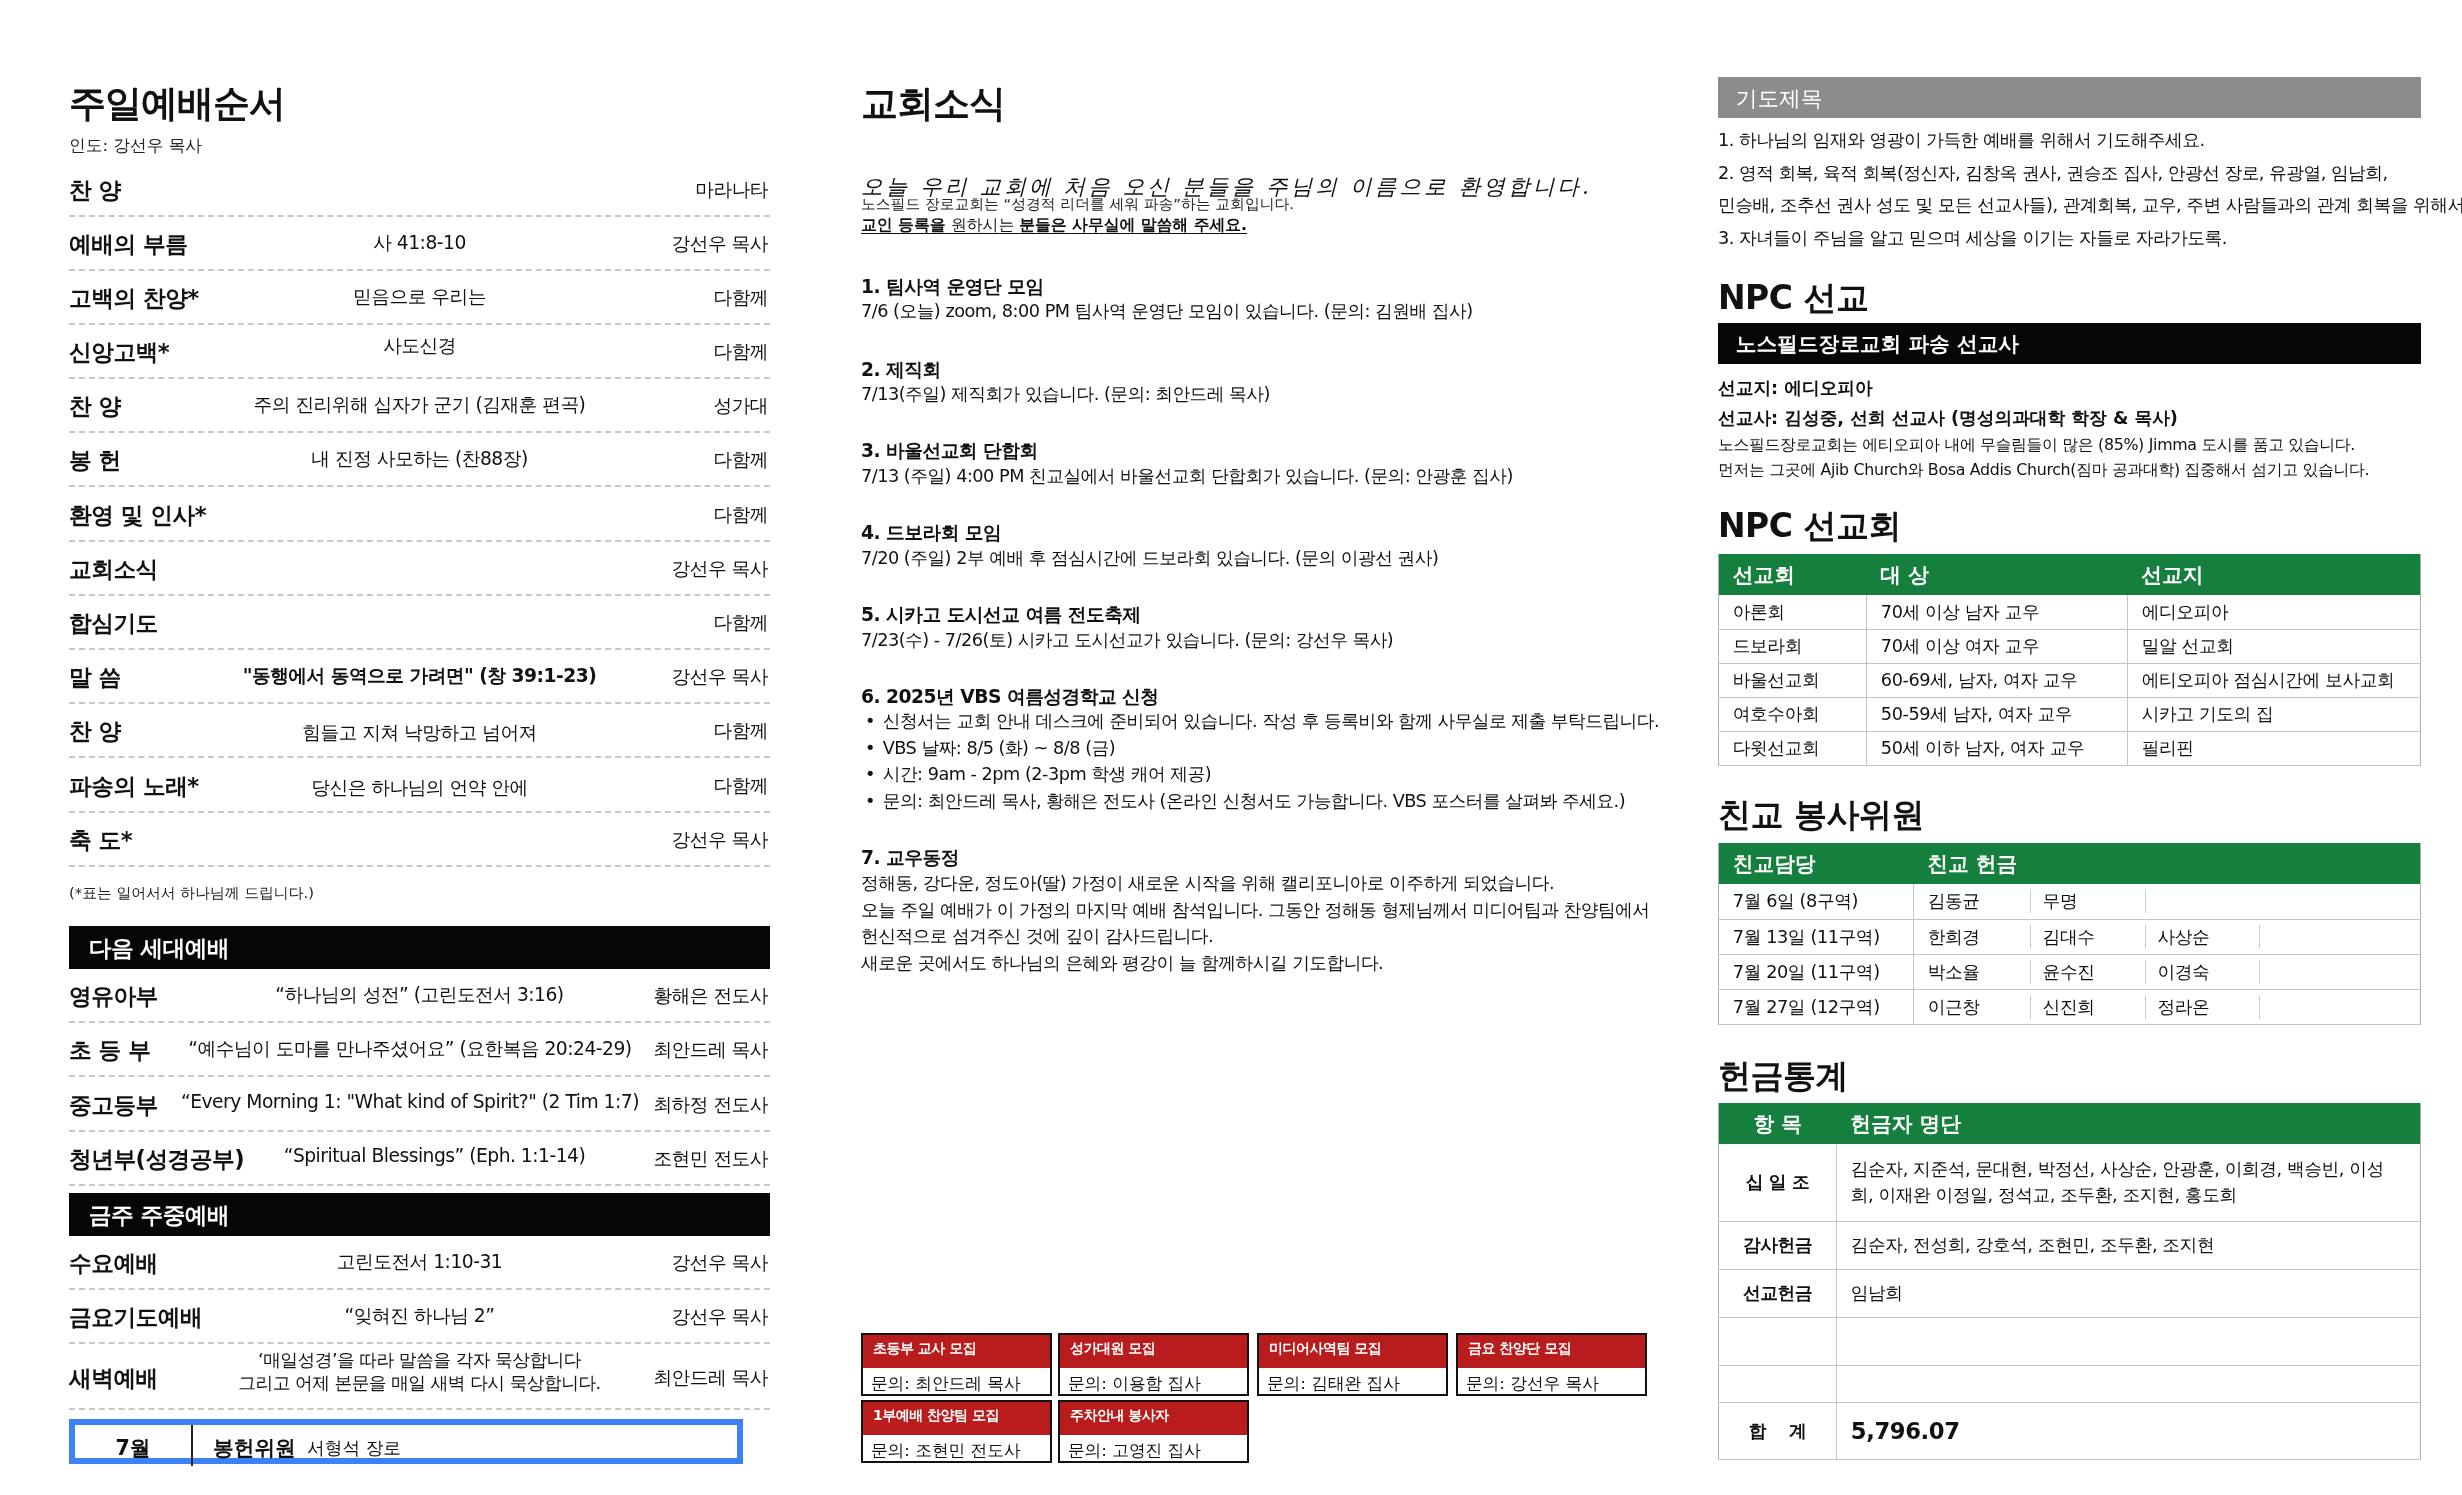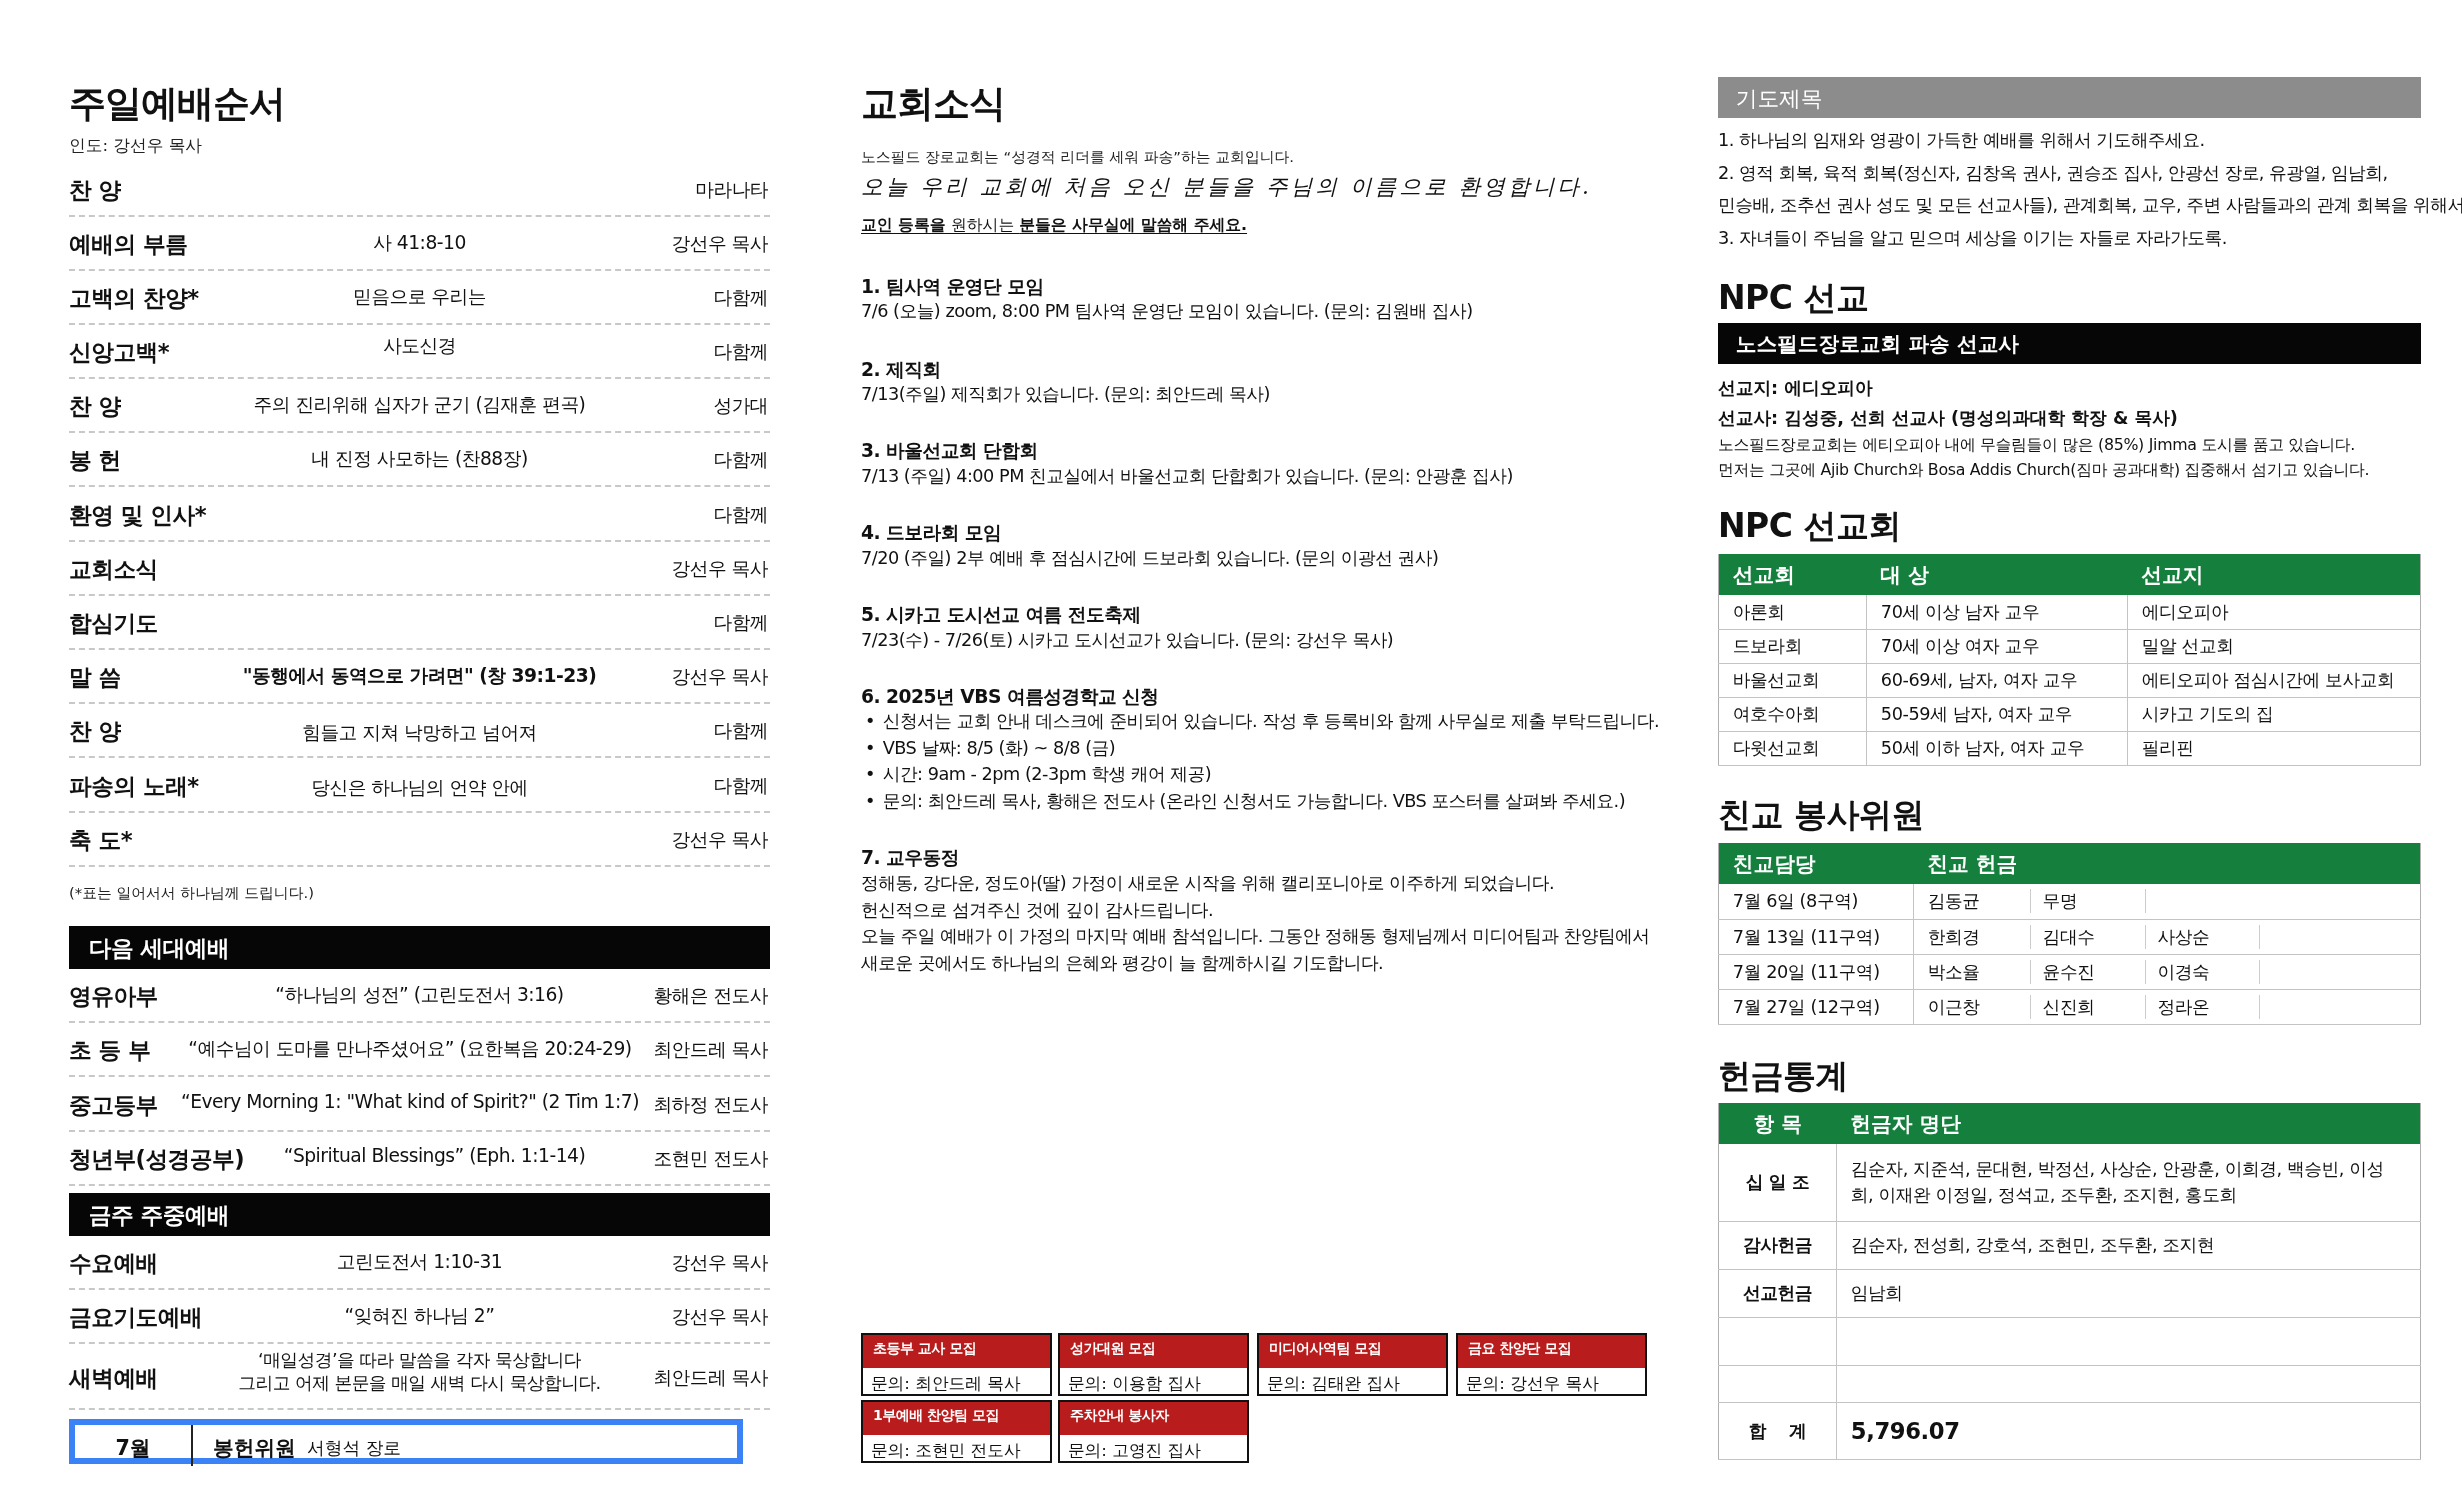--- a/index.html
+++ b/index.html
@@ -21,21 +21,21 @@
   .svc-row .mid.two { top: 3.9px; font-size: 17.7px; line-height: 22.7px; }
   .svc-row .who { position: absolute; right: 2px; top: 13.8px; font-size: 18.7px; letter-spacing: -0.5px; white-space: nowrap; }
   .note { position: absolute; font-size: 14.8px; color: #222; }
   .black-bar { position: absolute; left: 0; width: 701px; height: 43px; background: #060606; color: #fff; font-size: 22.7px; font-weight: bold; padding: 6.9px 0 0 19.7px; letter-spacing: -0.5px; }
   .month-box { position: absolute; left: 0; width: 674px; height: 45px; border: 6px solid #3b82f6; }
   .month-box .m { position: absolute; left: 0; width: 118px; height: 41px; border-right: 2px solid #222; text-align: center; font-weight: bold; font-size: 20.7px; padding-top: 8.9px; }
   .month-box .k { position: absolute; left: 138px; top: 8.9px; font-weight: bold; font-size: 20.7px; }
   .month-box .v { position: absolute; left: 232px; top: 10.8px; font-size: 17.7px; }
 
   
-  .news-intro { position: absolute; left: 0; font-size: 14.8px; color: #222; }
+  .news-intro { position: absolute; left: 0; font-size: 14.8px; color: #222; margin-top: 47px; }
   .hand { position: absolute; left: 0; font-family: "DejaVu Serif", serif; font-style: italic; font-size: 21.7px; letter-spacing: 3px; color: #111; }
   .reg { position: absolute; left: 0; font-size: 15.8px; font-weight: bold; text-decoration: underline; text-underline-offset: 3px; }
   .reg .lt { font-weight: normal; }
   .news-h { position: absolute; left: 0; font-weight: bold; font-size: 18.7px; letter-spacing: -0.5px; }
   .news-b { position: absolute; left: 0; font-size: 17.7px; letter-spacing: -0.5px; line-height: 26.6px; white-space: nowrap; }
   .news-b li { list-style: none; padding-left: 21.7px; position: relative; }
   .news-b li::before { content: "•"; position: absolute; left: 3.9px; }
   .recruit { position: absolute; width: 191px; height: 63px; border: 2px solid #111; }
   .recruit .t { height: 33px; background: #b91c1c; color: #fff; font-weight: bold; font-size: 14px; padding: 4.9px 0 0 9.9px; white-space: nowrap; letter-spacing: -0.5px; }
   .recruit .c { font-size: 16.7px; padding: 3.9px 0 0 7.9px; white-space: nowrap; }
@@ -203,22 +203,22 @@
   <div class="news-h" style="top:684px;">6. 2025년 VBS 여름성경학교 신청</div>
   <ul class="news-b" style="top:708px;">
     <li>신청서는 교회 안내 데스크에 준비되어 있습니다. 작성 후 등록비와 함께 사무실로 제출 부탁드립니다.</li>
     <li>VBS 날짜: 8/5 (화) ~ 8/8 (금)</li>
     <li>시간: 9am - 2pm (2-3pm 학생 캐어 제공)</li>
     <li>문의: 최안드레 목사, 황해은 전도사 (온라인 신청서도 가능합니다. VBS 포스터를 살펴봐 주세요.)</li>
   </ul>
   <div class="news-h" style="top:845px;">7. 교우동정</div>
   <div class="news-b" style="top:870px;">
     <div>정해동, 강다운, 정도아(딸) 가정이 새로운 시작을 위해 캘리포니아로 이주하게 되었습니다.</div>
+    <div>오늘 주일 예배가 이 가정의 마지막 예배 참석입니다. 그동안 정해동 형제님께서 미디어팀과 찬양팀에서</div>
     <div>헌신적으로 섬겨주신 것에 깊이 감사드립니다.</div>
-    <div>오늘 주일 예배가 이 가정의 마지막 예배 참석입니다. 그동안 정해동 형제님께서 미디어팀과 찬양팀에서</div>
     <div>새로운 곳에서도 하나님의 은혜와 평강이 늘 함께하시길 기도합니다.</div>
   </div>
 
   <div class="recruit" style="left:0; top:1333px;">
       <div class="t">초등부 교사 모집</div>
       <div class="c">문의: 최안드레 목사</div>
     </div>
   <div class="recruit" style="left:197px; top:1333px;">
       <div class="t">성가대원 모집</div>
       <div class="c">문의: 이용함 집사</div>

